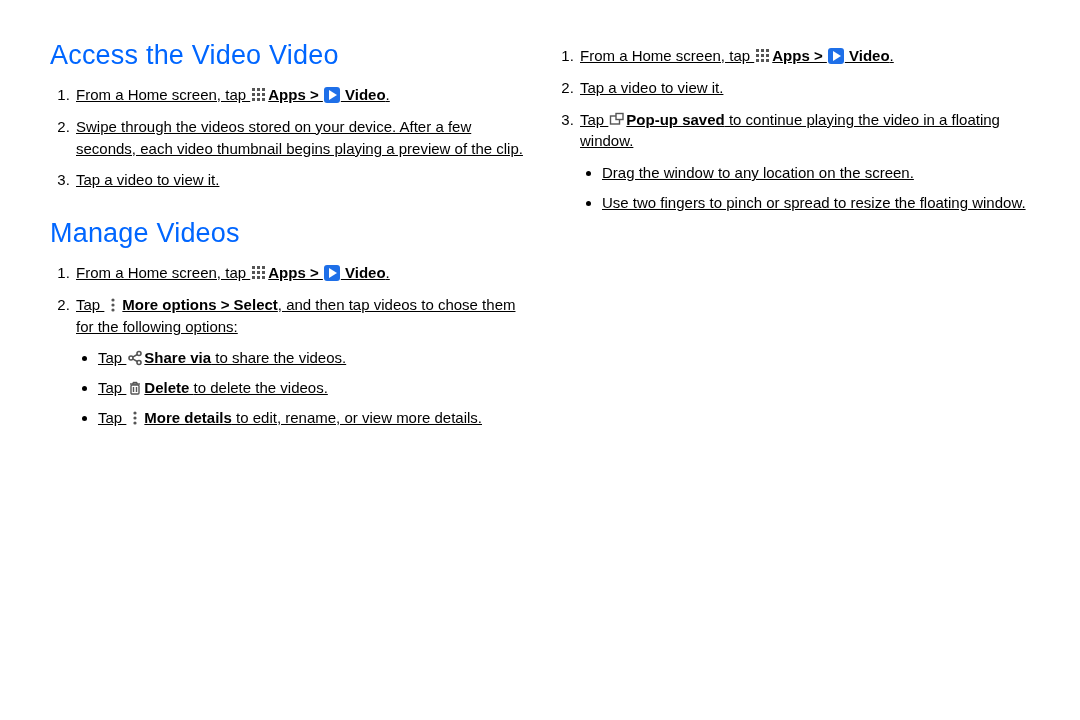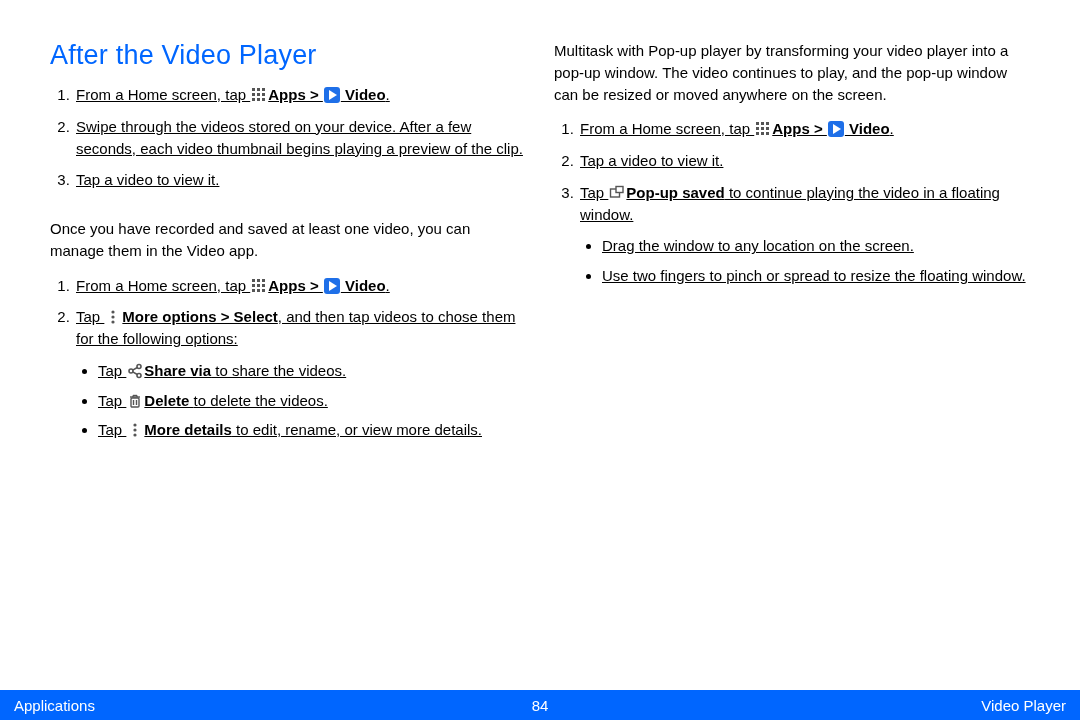--- a/index.html
+++ b/index.html
@@ -24,21 +24,21 @@
   .blue-sq { background:#1e6fe8; border-radius:3px; }
 </style>
 </head>
 <body>
 
 <div class="page">
   <div class="content">
 
     <div class="col">
       <div class="section">
-        <h2>After the Video Player</h2>
+        <h2>Access the Video Video</h2>
         <ol>
           <li>
             <span>From a Home screen, tap </span><span class="ic">
                 <svg viewBox="0 0 16 16">
                   <g fill="#555">
                     <rect x="1" y="1" width="3" height="3"></rect>
                     <rect x="6" y="1" width="3" height="3"></rect>
                     <rect x="11" y="1" width="3" height="3"></rect>
                     <rect x="1" y="6" width="3" height="3"></rect>
                     <rect x="6" y="6" width="3" height="3"></rect>
@@ -53,21 +53,21 @@
                   <polygon points="5,3 13,8 5,13" fill="#fff"></polygon>
                 </svg>
               </span><b> Video</b><span>.</span>
           </li>
           <li>Swipe through the videos stored on your device. After a few seconds, each video thumbnail begins playing a preview of the clip.</li>
           <li>Tap a video to view it.</li>
         </ol>
       </div>
 
       <div class="section">
-        <p class="intro">Once you have recorded and saved at least one video, you can manage them in the Video app.</p>
+        <h2>Manage Videos</h2>
         <ol>
           <li>
             <span>From a Home screen, tap </span><span class="ic">
                 <svg viewBox="0 0 16 16">
                   <g fill="#555">
                     <rect x="1" y="1" width="3" height="3"></rect>
                     <rect x="6" y="1" width="3" height="3"></rect>
                     <rect x="11" y="1" width="3" height="3"></rect>
                     <rect x="1" y="6" width="3" height="3"></rect>
                     <rect x="6" y="6" width="3" height="3"></rect>
@@ -130,21 +130,20 @@
                   </span><b>More details</b><span> to edit, rename, or view more details.</span>
               </li>
             </ul>
           </li>
         </ol>
       </div>
     </div>
 
     <div class="col">
       <div class="section">
-        <p class="intro">Multitask with Pop-up player by transforming your video player into a pop-up window. The video continues to play, and the pop-up window can be resized or moved anywhere on the screen.</p>
         <ol>
           <li>
             <span>From a Home screen, tap </span><span class="ic">
                 <svg viewBox="0 0 16 16">
                   <g fill="#555">
                     <rect x="1" y="1" width="3" height="3"></rect>
                     <rect x="6" y="1" width="3" height="3"></rect>
                     <rect x="11" y="1" width="3" height="3"></rect>
                     <rect x="1" y="6" width="3" height="3"></rect>
                     <rect x="6" y="6" width="3" height="3"></rect>
@@ -171,18 +170,13 @@
             <ul>
               <li>Drag the window to any location on the screen.</li>
               <li>Use two fingers to pinch or spread to resize the floating window.</li>
             </ul>
           </li>
         </ol>
       </div>
     </div>
   </div>
 
-  <div class="footer">
-    <span>Applications</span>
-    <span class="center">84</span>
-    <span>Video Player</span>
-  </div>
 </div>
 
 </body></html>

